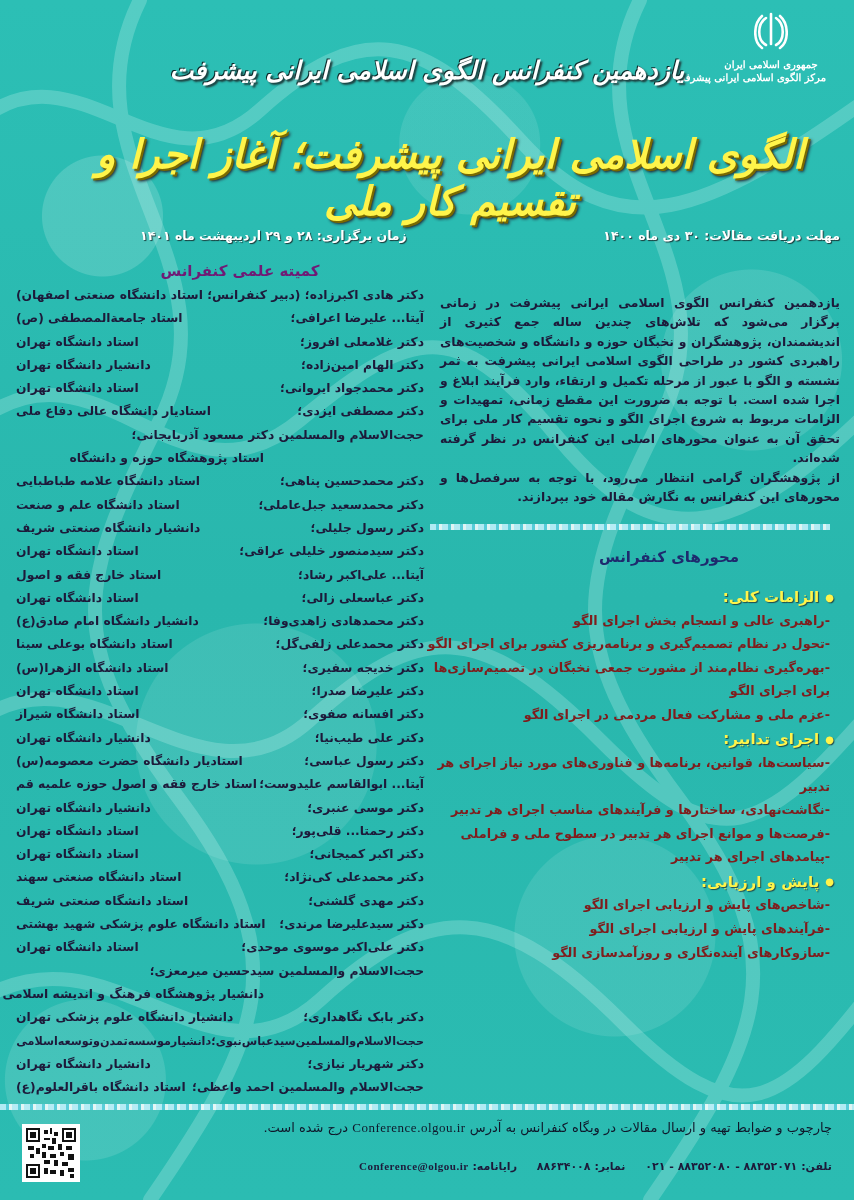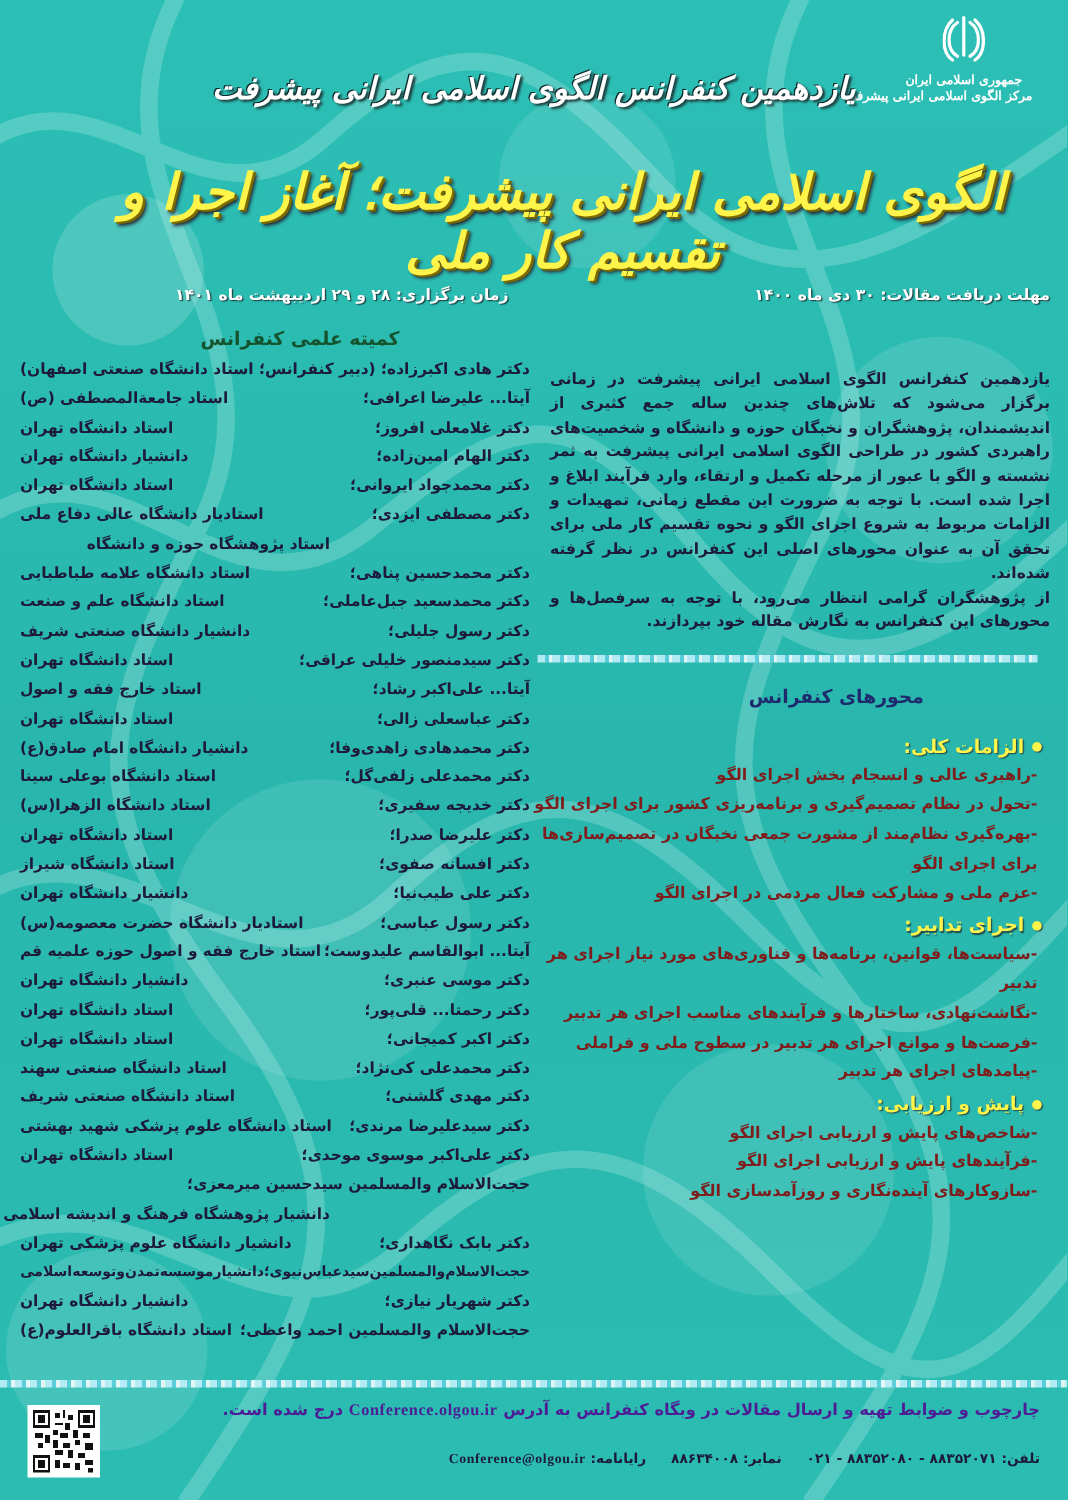--- a/index.html
+++ b/index.html
@@ -42,21 +42,21 @@
     font-size: 40px; color: #fff44a;
     text-shadow: 2px 2px 0 #7a6a00, 3px 3px 3px #223;
   }
   .dates-row { top: 228px; left: 140px; width: 700px; height: 20px; }
   .date-item { position: absolute; top: 0; font-weight: bold; font-size: 12.5px; color: #fff; text-shadow: 1px 1px 1px #1a3a3a; white-space: nowrap; }
   .date-deadline { right: 0; }
   .date-event { left: 0; }
 
   
   .committee { top: 262px; left: 16px; width: 408px; }
-  .committee-title { text-align: center; font-weight: bold; font-size: 15px; color: #14532d; margin-bottom: 4px; padding-left: 40px; }
+  .committee-title { text-align: center; font-weight: bold; font-size: 15px; color: #701a75; margin-bottom: 4px; padding-left: 40px; }
   .member { position: relative; height: 23.3px; font-weight: bold; font-size: 12.3px; line-height: 23.3px; white-space: nowrap; }
   .member .m-name { position: absolute; right: 0; top: 0; }
   .member .m-role { position: absolute; left: 0; top: 0; }
   .member.indent .m-role { right: 160px; left: auto; }
   .member.full .m-name { font-size: 11.2px; letter-spacing: -0.2px; }
 
   
   .intro { top: 293px; right: 14px; width: 400px; font-weight: bold; font-size: 12.4px; line-height: 19.4px; text-align: justify; color: #1d1a3a; }
   .intro p + p { margin-top: 0; }
 
@@ -66,21 +66,21 @@
 
   .axes { top: 548px; right: 20px; width: 420px; }
   .axes-title { text-align: center; font-weight: bold; font-size: 15px; color: #1e2a6e; padding-left: 90px; margin-bottom: 22px; }
   .axis-group { margin-bottom: 4px; }
   .axis-heading { font-weight: bold; font-size: 15px; color: #fff44a; text-shadow: 1px 1px 1px #204a4a; line-height: 18px; margin-bottom: 2px; }
   .axis-heading .dot { color: #fff44a; margin-left: 6px; font-size: 10px; vertical-align: middle; }
   .axis-item { font-weight: bold; font-size: 12.8px; color: #7f1d1d; line-height: 23.6px; padding-right: 4px; }
 
   
   .qr { left: 22px; top: 1124px; width: 58px; height: 58px; background: #fff; padding: 4px; }
-  .footer-line1 { top: 1120px; right: 22px; font-weight: bold; font-size: 13px; color: #4c1d95; white-space: nowrap; }
+  .footer-line1 { top: 1120px; right: 22px; font-weight: normal; font-size: 13px; color: #0f172a; white-space: nowrap; }
   .footer-line2 { top: 1160px; right: 22px; font-weight: bold; font-size: 11px; color: #1d1a3a; white-space: nowrap; }
   .footer-line2 span { margin-left: 16px; }
   .ltr { direction: ltr; unicode-bidi: embed; font-family: "Liberation Serif", serif; letter-spacing: 0.5px; }
 </style>
 </head>
 <body>
 
 <div class="bg">
   <svg width="854" height="1200" viewBox="0 0 854 1200">
     <g fill="none" stroke="#e6fffb" stroke-width="14" stroke-linecap="round">
@@ -135,20 +135,24 @@
         <span class="m-name">دکتر الهام امین‌زاده؛</span>
         <span class="m-role">دانشیار دانشگاه تهران</span>
       </div>
       <div class="member">
         <span class="m-name">دکتر محمدجواد ایروانی؛</span>
         <span class="m-role">استاد دانشگاه تهران</span>
       </div>
       <div class="member">
         <span class="m-name">دکتر مصطفی ایزدی؛</span>
         <span class="m-role">استادیار دانشگاه عالی دفاع ملی</span>
+      </div>
+      <div class="member">
+        <span class="m-name">حجت‌الاسلام والمسلمین دکتر مسعود آذربایجانی؛</span>
+        <span class="m-role"></span>
       </div>
       <div class="member indent">
         <span class="m-name"></span>
         <span class="m-role">استاد پژوهشگاه حوزه و دانشگاه</span>
       </div>
       <div class="member">
         <span class="m-name">دکتر محمدحسین پناهی؛</span>
         <span class="m-role">استاد دانشگاه علامه طباطبایی</span>
       </div>
       <div class="member">

